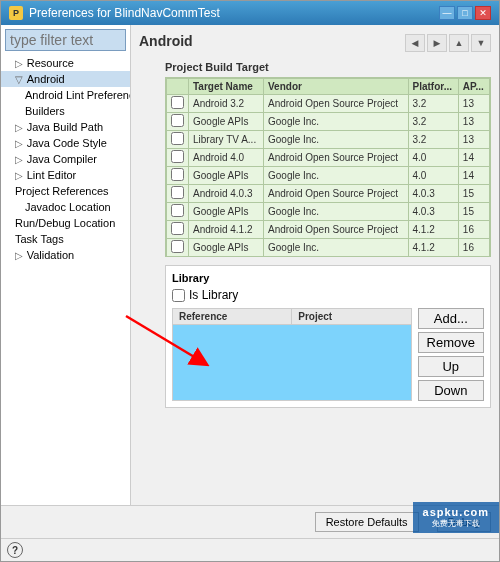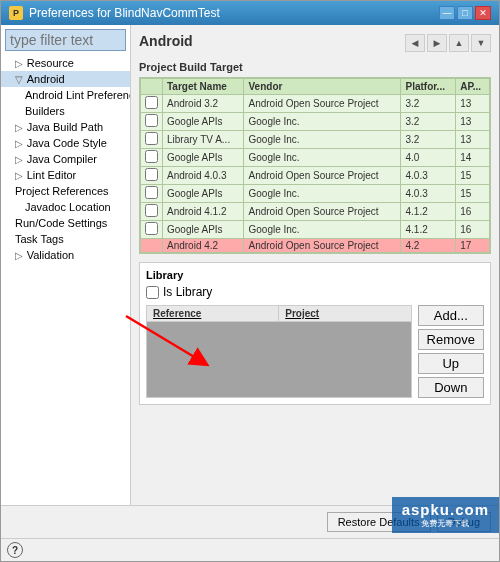--- a/index.html
+++ b/index.html
@@ -26,41 +26,41 @@
     .tree-item.level-2 { padding-left: 24px; }
     .tree-expand { color: #666; font-size: 10px; margin-right: 2px; cursor: pointer; }
     .tree-label { font-size: 11px; }
 
     .main-panel { flex: 1; display: flex; flex-direction: column; padding: 8px; overflow: hidden; }
     .panel-title { font-size: 14px; font-weight: bold; color: #333; margin-bottom: 8px; }
 
     .nav-bar { display: flex; align-items: center; justify-content: flex-end; margin-bottom: 4px; gap: 2px; }
     .nav-btn { width: 20px; height: 18px; background: #e8e8e8; border: 1px solid #ccc; cursor: pointer; display: flex; align-items: center; justify-content: center; font-size: 9px; color: #555; }
 
-    .section { margin-bottom: 8px; }
+    .section { margin-bottom: 8px; margin-left: 26px; }
     .section-title { font-size: 11px; font-weight: bold; margin-bottom: 4px; color: #333; }
 
     .build-target-table { width: 100%; border: 1px solid #b0c8a0; border-collapse: collapse; background: #e8f5e0; }
     .build-target-table th { background: #d0e8c0; border: 1px solid #b0c8a0; padding: 2px 4px; text-align: left; font-size: 10px; font-weight: bold; color: #333; }
     .build-target-table td { border: 1px solid #b0c8a0; padding: 1px 4px; font-size: 10px; color: #333; white-space: nowrap; }
     .build-target-table tr.highlighted td { background: #ffaaaa; }
 
     .library-section { border: 1px solid #ccc; padding: 6px; background: white; flex: 0 0 auto; }
     .library-title { font-weight: bold; font-size: 11px; margin-bottom: 4px; }
     .library-checkbox-row { display: flex; align-items: center; gap: 4px; margin-bottom: 6px; font-size: 11px; }
     .library-checkbox-row input { cursor: pointer; }
     .library-table-area { display: flex; gap: 6px; }
-    .library-table { flex: 1; border: 1px solid #ccc; min-height: 60px; background: #a3a3a3; text-decoration: underline; }
+    .library-table { flex: 1; border: 1px solid #ccc; min-height: 60px; background: #7dd3fc; }
     .library-table-header { display: flex; background: #e8e8e8; border-bottom: 1px solid #ccc; }
     .library-col { padding: 2px 6px; font-size: 10px; font-weight: bold; color: #333; flex: 1; }
     .library-col:first-child { border-right: 1px solid #ccc; }
     .library-buttons { display: flex; flex-direction: column; gap: 3px; }
     .lib-btn { padding: 2px 8px; background: #f0f0f0; border: 1px solid #aaa; cursor: pointer; font-size: 13px; white-space: nowrap; }
 
-    .bottom-bar { display: flex; align-items: center; justify-content: flex-end; padding: 6px 8px; border-top: 1px solid #ccc; gap: 6px; background: #f0f0f0; }
+    .bottom-bar { display: flex; align-items: center; justify-content: flex-end; padding: 6px 8px; border-top: 1px solid #ccc; gap: 18px; background: #f0f0f0; }
     .bottom-btn { padding: 3px 10px; background: #f0f0f0; border: 1px solid #aaa; cursor: pointer; font-size: 11px; }
 
     .help-bar { display: flex; align-items: center; padding: 3px 6px; border-top: 1px solid #ccc; background: #f0f0f0; }
     .help-icon { width: 16px; height: 16px; border: 1px solid #666; border-radius: 50%; display: flex; align-items: center; justify-content: center; font-size: 10px; font-weight: bold; color: #333; cursor: pointer; }
 
     .red-arrow { position: absolute; left: 148px; bottom: 198px; pointer-events: none; }
 
     .scroll-table-wrapper { max-height: 180px; overflow-y: auto; border: 1px solid #b0c8a0; }
   </style>
 </head>
@@ -116,21 +116,21 @@
           <span class="tree-expand">▷</span>
           <span class="tree-label">Lint Editor</span>
         </div>
         <div class="tree-item level-1">
           <span class="tree-label">Project References</span>
         </div>
         <div class="tree-item level-2">
           <span class="tree-label">Javadoc Location</span>
         </div>
         <div class="tree-item level-1">
-          <span class="tree-label">Run/Code Settings</span>
+          <span class="tree-label">Run/Debug Location</span>
         </div>
         <div class="tree-item level-1">
           <span class="tree-label">Task Tags</span>
         </div>
         <div class="tree-item level-1">
           <span class="tree-expand">▷</span>
           <span class="tree-label">Validation</span>
         </div>
 
       </div>
@@ -177,20 +177,27 @@
     </tr>
                 <tr>
       <td style="text-align:center;"><input type="checkbox" style=""></td>
       <td>Library TV A...</td>
       <td>Google Inc.</td>
       <td>3.2</td>
       <td>13</td>
     </tr>
                 <tr>
       <td style="text-align:center;"><input type="checkbox" style=""></td>
+      <td>Android 4.0</td>
+      <td>Android Open Source Project</td>
+      <td>4.0</td>
+      <td>14</td>
+    </tr>
+                <tr>
+      <td style="text-align:center;"><input type="checkbox" style=""></td>
       <td>Google APIs</td>
       <td>Google Inc.</td>
       <td>4.0</td>
       <td>14</td>
     </tr>
                 <tr>
       <td style="text-align:center;"><input type="checkbox" style=""></td>
       <td>Android 4.0.3</td>
       <td>Android Open Source Project</td>
       <td>4.0.3</td>
@@ -267,17 +274,17 @@
   <svg class="red-arrow" width="90" height="60" style="position:absolute; left:120px; bottom:190px; pointer-events:none; z-index:10;">
     <defs>
       <marker id="arrowhead" markerWidth="8" markerHeight="8" refX="4" refY="4" orient="auto">
         <polygon points="0 0, 8 4, 0 8" fill="red"></polygon>
       </marker>
     </defs>
     <line x1="5" y1="5" x2="80" y2="50" stroke="red" stroke-width="2.5" marker-end="url(#arrowhead)"></line>
   </svg>
 
   <div style="position:absolute; bottom:28px; right:0; background:rgba(0,80,160,0.75); color:white; padding:4px 10px; display:flex; flex-direction:column; align-items:center; pointer-events:none; z-index:20;">
-    <span style="font-size:15px; font-weight:bold; letter-spacing:1px;">aspku.com</span>
+    <span style="font-size:11px; font-weight:bold; letter-spacing:1px;">aspku.com</span>
     <span style="font-size:8px;">免费无毒下载</span>
   </div>
 
 </div>
 
 </body></html>

